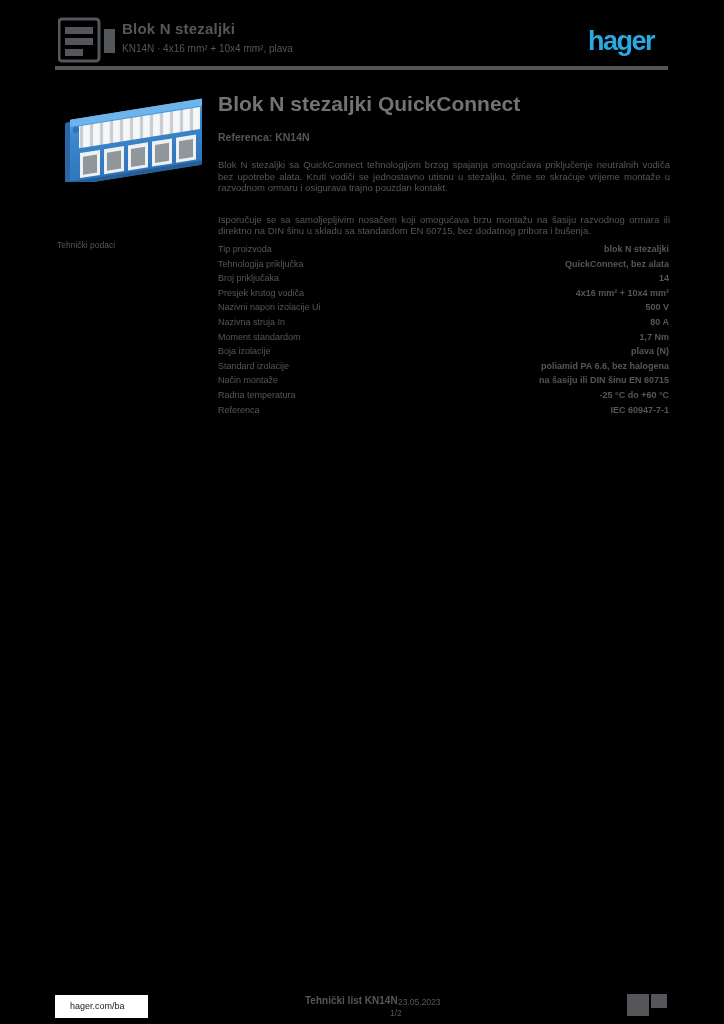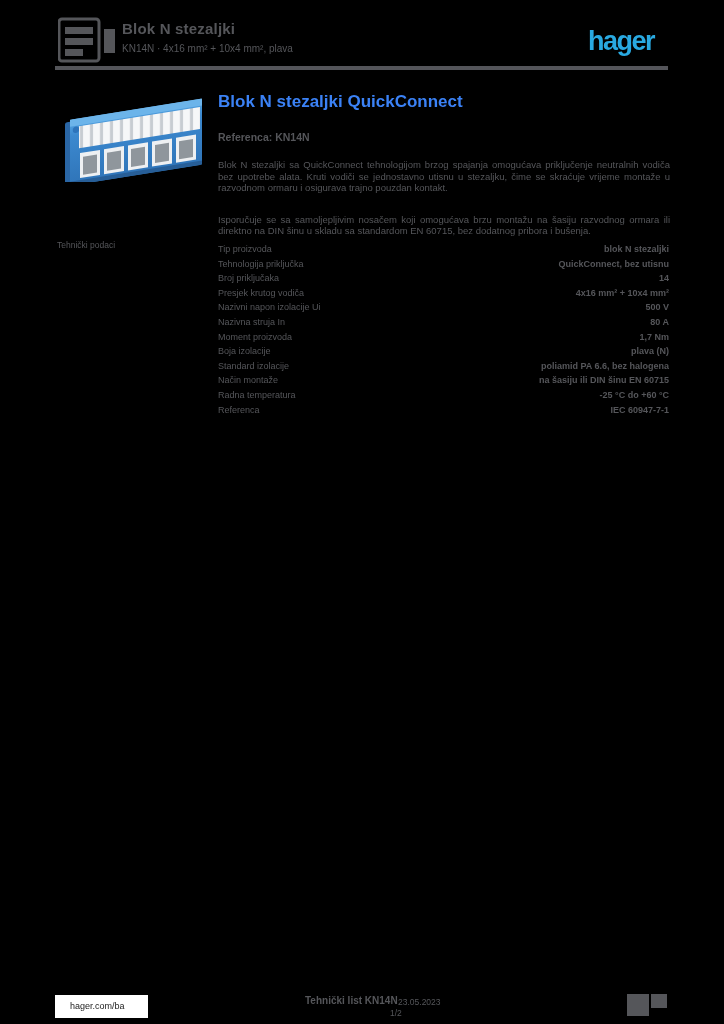--- a/index.html
+++ b/index.html
@@ -11,21 +11,21 @@
 
   
   .hdr-icon { left:58px; top:15px; width:58px; height:50px; }
   .hdr-title { left:122px; top:20px; font-size:15px; font-weight:bold; color:#55565a; letter-spacing:.2px; }
   .hdr-sub   { left:122px; top:43px; font-size:10px; color:#55565a; }
   .logo { left:588px; top:26px; font-size:27px; font-weight:bold; color:#29a9e1; letter-spacing:-1.5px; }
   .hdr-rule { left:55px; top:66px; width:613px; height:4px; background:#54555a; }
 
   
   .prod-img { left:62px; top:96px; width:145px; height:86px; }
-  .prod-title { left:218px; top:92px; font-size:17px; font-weight:bold; color:#3b82f6;text-align:center; }
+  .prod-title { left:218px; top:92px; font-size:21px; font-weight:bold; color:#737373;text-align:center; }
   .prod-ref { left:218px; top:131px; font-size:10.5px; font-weight:bold; color:#55565a; }
   .prod-desc { left:218px; top:159px; width:452px; font-size:9.5px; line-height:11.5px;
                color:#55565a; text-align:justify; }
   .prod-desc p + p { margin-top:20px; }
 
   
   .sect-label { left:57px; top:240px; width:150px; font-size:8.5px; color:#55565a; }
 
   
   .specs { left:218px; top:242px; width:451px; font-size:9px; color:#55565a; }
@@ -106,21 +106,21 @@
   <div class="abs sect-label">Tehnički podaci</div>
 
   <div class="abs specs">
     <div class="spec-row">
       <span class="lbl">Tip proizvoda</span>
       <span class="val">blok N stezaljki</span>
     </div>
 
     <div class="spec-row">
       <span class="lbl">Tehnologija priključka</span>
-      <span class="val">QuickConnect, bez utisnu</span>
+      <span class="val">QuickConnect, bez alata</span>
     </div>
 
     <div class="spec-row">
       <span class="lbl">Broj priključaka</span>
       <span class="val">14</span>
     </div>
 
     <div class="spec-row">
       <span class="lbl">Presjek krutog vodiča</span>
       <span class="val">4x16 mm² + 10x4 mm²</span>
@@ -130,21 +130,21 @@
       <span class="lbl">Nazivni napon izolacije Ui</span>
       <span class="val">500 V</span>
     </div>
 
     <div class="spec-row">
       <span class="lbl">Nazivna struja In</span>
       <span class="val">80 A</span>
     </div>
 
     <div class="spec-row">
-      <span class="lbl">Moment proizvoda</span>
+      <span class="lbl">Moment standardom</span>
       <span class="val">1,7 Nm</span>
     </div>
 
     <div class="spec-row">
       <span class="lbl">Boja izolacije</span>
       <span class="val">plava (N)</span>
     </div>
 
     <div class="spec-row">
       <span class="lbl">Standard izolacije</span>

